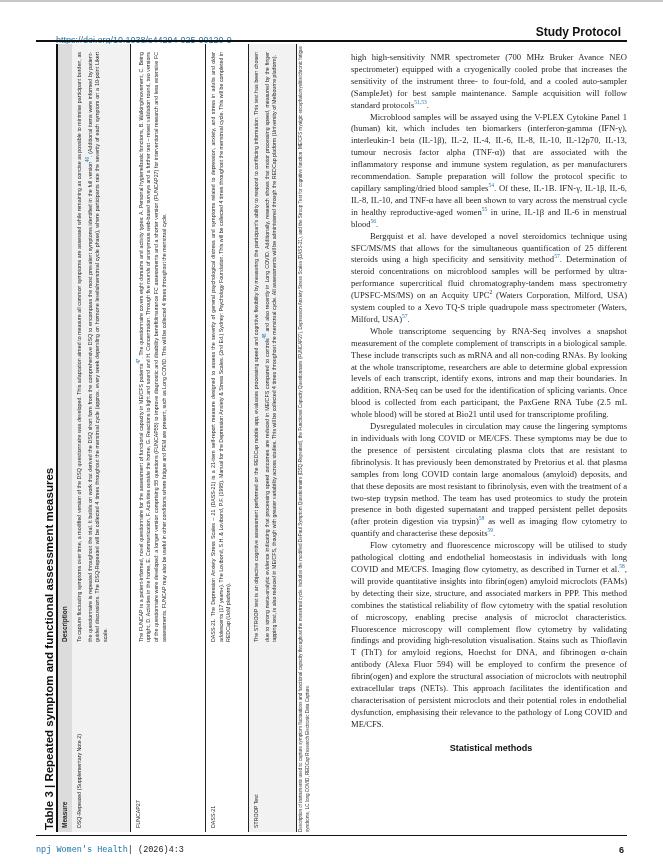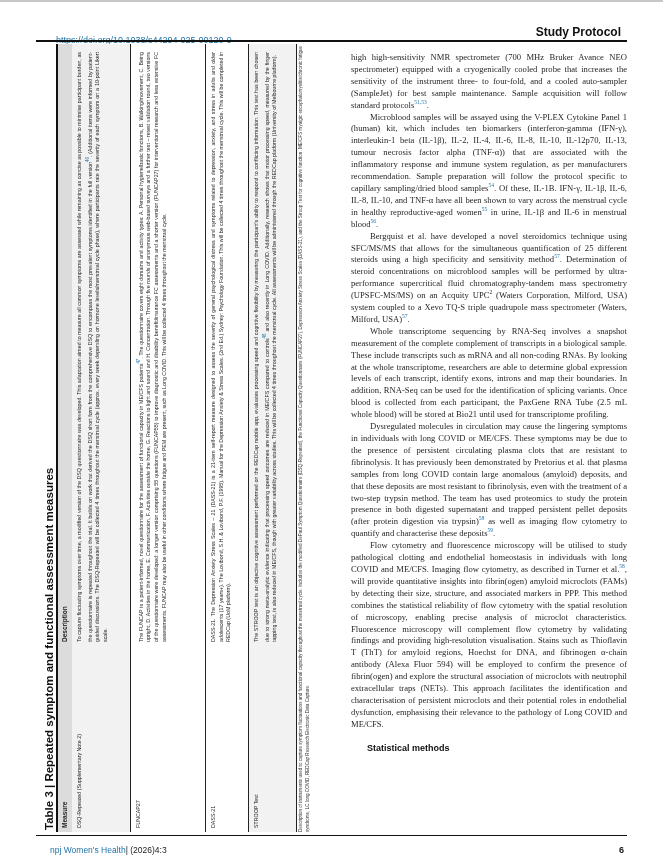--- a/index.html
+++ b/index.html
@@ -10,21 +10,21 @@
   .top-rule-line { position: absolute; left: 0; top: 0; width: 663px; height: 2px; background: #c8c8c8; }
   .running-head {
     position: absolute; left: 36px; top: 24px; width: 458px; height: 18px;
     font-family: "Liberation Sans", sans-serif;
   }
   .doi-link { position: absolute; left: 0; top: 11px; font-size: 9px; color: #1f74a8; text-decoration: none; padding-left: 20px; }
   .section-label { position: absolute; right: -127px; top: 1px; font-size: 12px; font-weight: bold; color: #111; white-space: nowrap; margin-left: 40px; }
   .head-rule { position: absolute; left: 36px; top: 40px; width: 458px; height: 2px; background: #111; }
   .foot-rule { position: absolute; left: 36px; top: 835px; width: 591px; height: 1px; background: #111; }
   .head-rule { width: 591px; }
-  .footer-journal { position: absolute; left: 50px; top: 845px; font-family: Liberation Sans, sans-serif; font-size: 8.5px; color: #222; }
+  .footer-journal { position: absolute; left: 36px; top: 845px; font-family: Liberation Mono, monospace; font-size: 8.5px; color: #222; }
   .footer-journal .jname { color: #1f74a8; }
   .page-number { position: absolute; left: 619px; top: 845px; font-family: "Liberation Sans", sans-serif; font-size: 9px; font-weight: bold; color: #111; }
 
   
   .table-rot-wrap { position: absolute; left: 40px; top: 44px; width: 290px; height: 788px; overflow: hidden; }
   .table-rot {
     position: absolute; left: 0; top: 0;
     width: 788px; height: 290px;
     transform-origin: 0 0;
     transform: translate(0px, 788px) rotate(-90deg);
@@ -48,21 +48,21 @@
 
   
   .body-col {
     position: absolute; left: 351px; top: 52px; width: 276px;
     font-family: "Liberation Serif", serif; font-size: 8.6px; line-height: 11.9px; color: #231f20;
   }
   .body-col p { margin: 0; text-align: justify; text-indent: 19px; hyphens: auto; }
   .body-col p.noindent { text-indent: 0; }
   .body-col sup { font-size: 5.5px; color: #1f74a8; line-height: 0; }
   .body-col h3 {
-    margin: 12px 0 1px 16px; font-family: "Liberation Sans", sans-serif; font-size: 9px; font-weight: bold; color: #111;
+    margin: 12px 0 1px 4px; font-family: "Liberation Sans", sans-serif; font-size: 9px; font-weight: bold; color: #111; text-align: center;
   }
 </style>
 </head>
 <body>
 
 <div class="top-rule-line"></div>
 
 <div class="running-head">
   <a class="doi-link">https://doi.org/10.1038/s44294-025-00120-9</a>
   <span class="section-label">Study Protocol</span>

